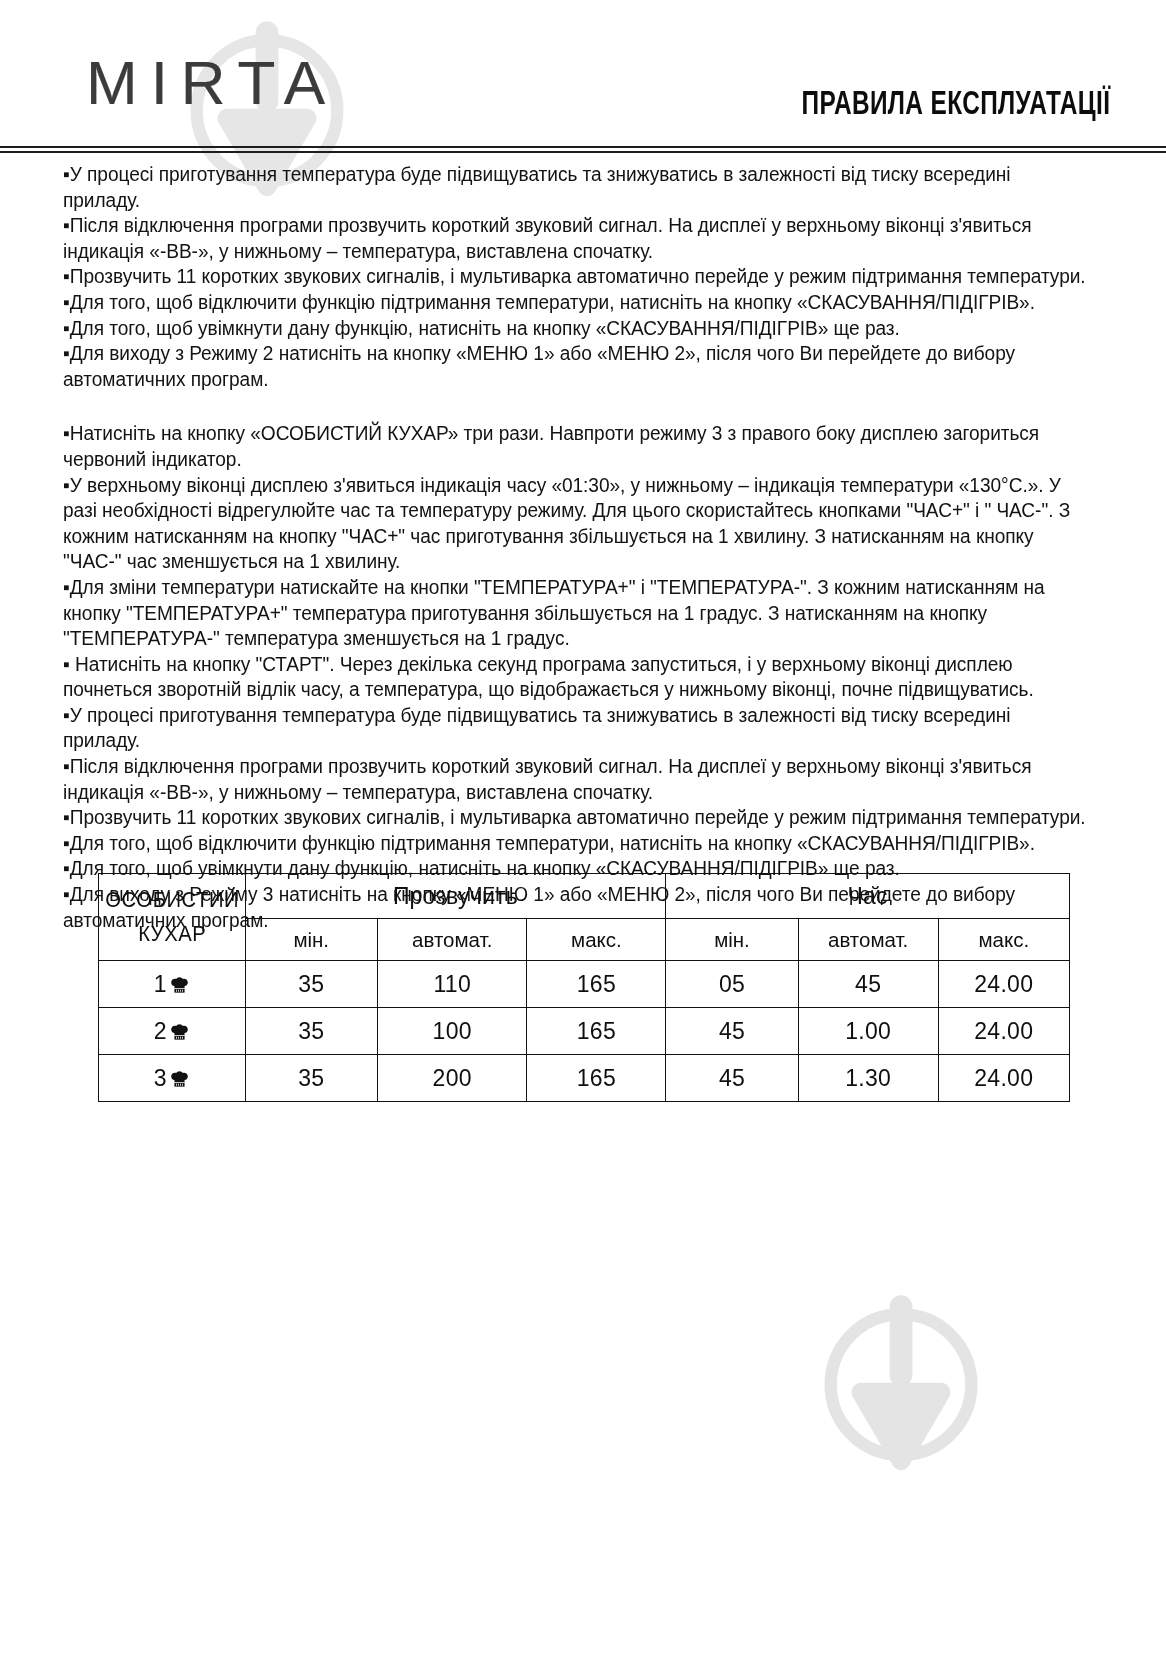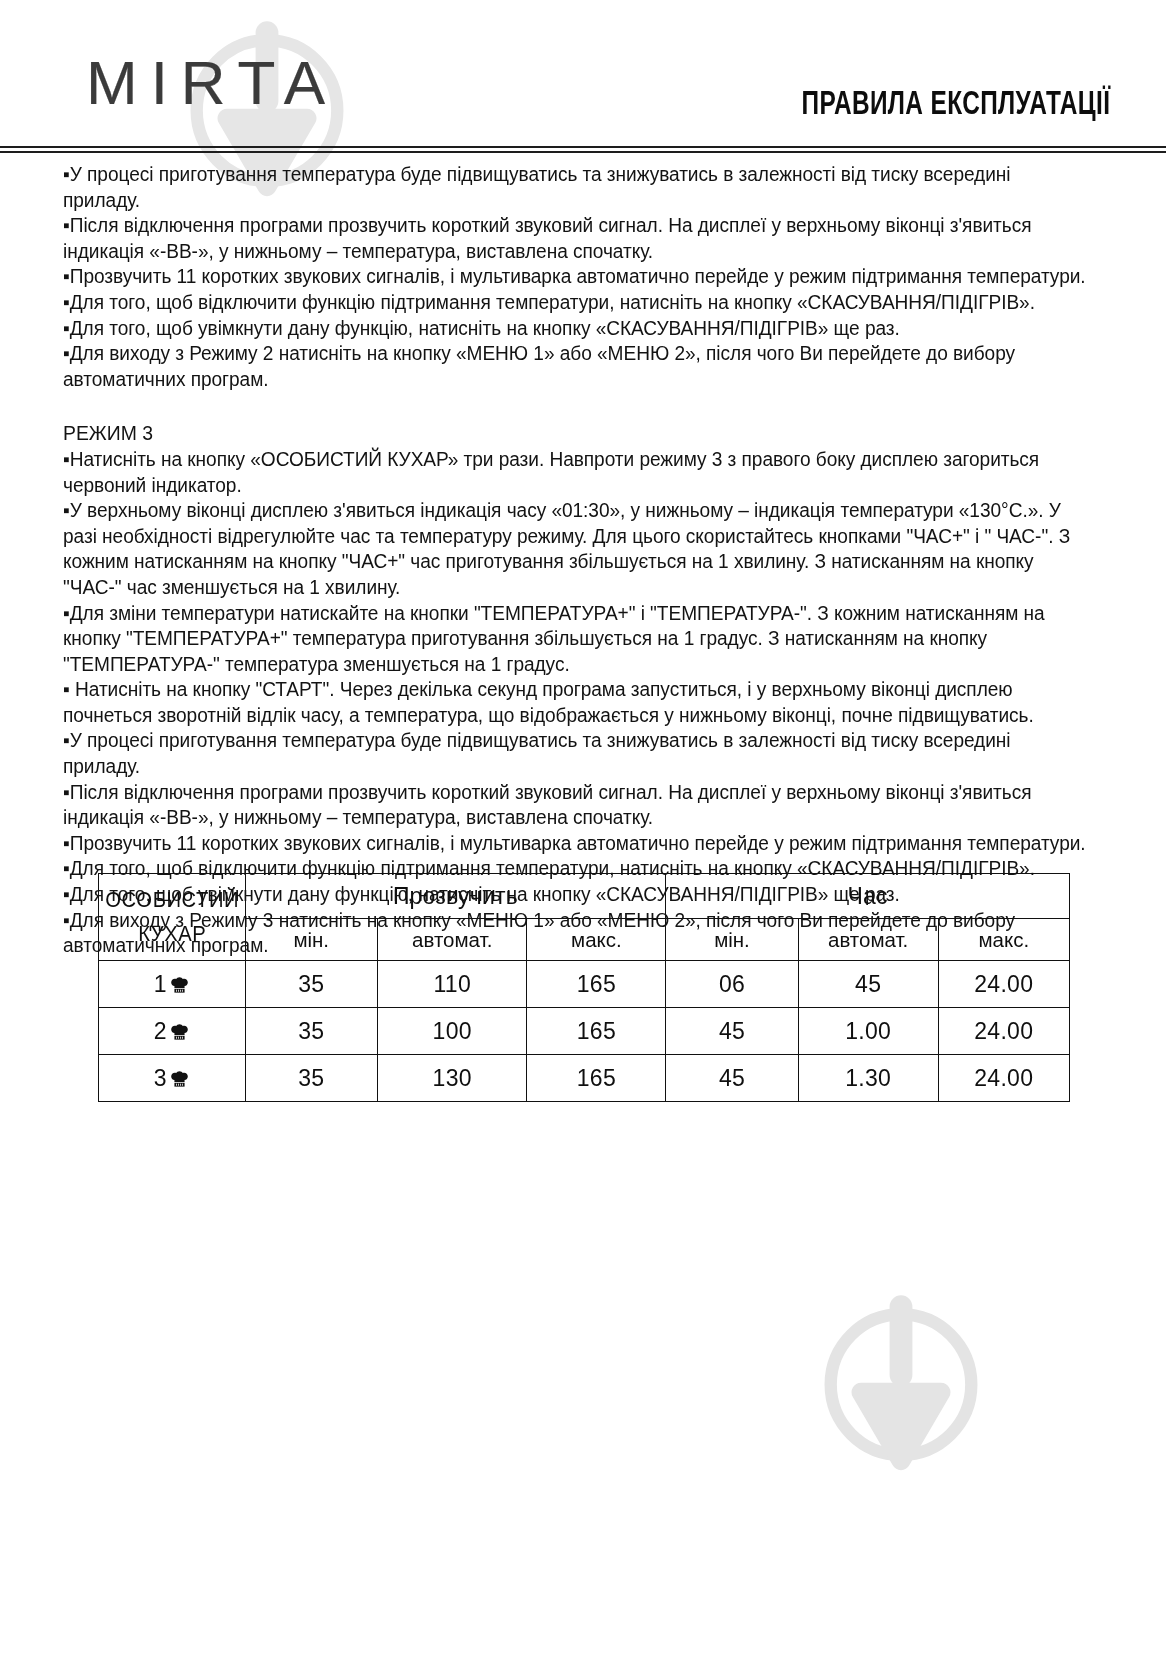--- a/index.html
+++ b/index.html
@@ -217,21 +217,20 @@
   <div class="content">
     <p class="para">▪У процесі приготування температура буде підвищуватись та знижуватись в залежності від тиску всередині приладу.</p>
     <p class="para">▪Після відключення програми прозвучить короткий звуковий сигнал. На дисплеї у верхньому віконці з'явиться індикація «-BB-», у нижньому – температура, виставлена спочатку.</p>
     <p class="para">▪Прозвучить 11 коротких звукових сигналів, і мультиварка автоматично перейде у режим підтримання температури.</p>
     <p class="para">▪Для того, щоб відключити функцію підтримання температури, натисніть на кнопку «СКАСУВАННЯ/ПІДІГРІВ».</p>
     <p class="para">▪Для того, щоб увімкнути дану функцію, натисніть на кнопку «СКАСУВАННЯ/ПІДІГРІВ» ще раз.</p>
     <p class="para">▪Для виходу з Режиму 2 натисніть на кнопку «МЕНЮ 1» або «МЕНЮ 2», після чого Ви перейдете до вибору автоматичних програм.</p>
 
     <div class="gap"></div>
 
-    <p class="section-head">РЕЖИМ 3</p>
 
     <p class="para">▪Натисніть на кнопку «ОСОБИСТИЙ КУХАР» три рази. Навпроти режиму 3 з правого боку дисплею загориться червоний індикатор.</p>
     <p class="para">▪У верхньому віконці дисплею з'явиться індикація часу «01:30», у нижньому – індикація температури «130°С.». У разі необхідності відрегулюйте час та температуру режиму. Для цього скористайтесь кнопками "ЧАС+" і " ЧАС-". З кожним натисканням на кнопку "ЧАС+" час приготування збільшується на 1 хвилину. З натисканням на кнопку "ЧАС-" час зменшується на 1 хвилину.</p>
     <p class="para">▪Для зміни температури натискайте на кнопки "ТЕМПЕРАТУРА+" і "ТЕМПЕРАТУРА-". З кожним натисканням на кнопку "ТЕМПЕРАТУРА+" температура приготування збільшується на 1 градус. З натисканням на кнопку "ТЕМПЕРАТУРА-" температура зменшується на 1 градус.</p>
     <p class="para">▪ Натисніть на кнопку "СТАРТ". Через декілька секунд програма запуститься, і у верхньому віконці дисплею почнеться зворотній відлік часу, а температура, що відображається у нижньому віконці, почне підвищуватись.</p>
     <p class="para">▪У процесі приготування температура буде підвищуватись та знижуватись в залежності від тиску всередині приладу.</p>
     <p class="para">▪Після відключення програми прозвучить короткий звуковий сигнал. На дисплеї у верхньому віконці з'явиться індикація «-BB-», у нижньому – температура, виставлена спочатку.</p>
     <p class="para">▪Прозвучить 11 коротких звукових сигналів, і мультиварка автоматично перейде у режим підтримання температури.</p>
     <p class="para">▪Для того, щоб відключити функцію підтримання температури, натисніть на кнопку «СКАСУВАННЯ/ПІДІГРІВ».</p>
     <p class="para">▪Для того, щоб увімкнути дану функцію, натисніть на кнопку «СКАСУВАННЯ/ПІДІГРІВ» ще раз.</p>
@@ -280,21 +279,21 @@
                   <rect x="10.3" y="15.6" width="0.9" height="2.4" fill="#fff"></rect>
                   <rect x="12.6" y="15.6" width="0.9" height="2.4" fill="#fff"></rect>
                   <rect x="14.8" y="15.6" width="0.9" height="2.4" fill="#fff"></rect>
                 </svg>
               </span>
             </span>
           </td>
           <td class="cell">35</td>
           <td class="cell">110</td>
           <td class="cell">165</td>
-          <td class="cell">06</td>
+          <td class="cell">05</td>
           <td class="cell">45</td>
           <td class="cell">24.00</td>
         </tr>
         <tr>
           <td class="cell-label">
             <span class="label-inner">
               <span>2</span>
               <span class="hat">
                 <svg viewBox="0 0 24 24" width="21" height="21" aria-hidden="true">
                   <path fill="#111" d="M6.2 11.4c-2.1-.2-3.7-2-3.7-4.1 0-2.3 1.9-4.1 4.2-4.1.5 0 1 .1 1.4.3C8.8 2.2 10.3 1.3 12 1.3s3.2.9 3.9 2.2c.4-.2.9-.3 1.4-.3 2.3 0 4.2 1.8 4.2 4.1 0 2.1-1.6 3.9-3.7 4.1v2.2H6.2v-2.2z"></path>
@@ -324,21 +323,21 @@
                   <rect x="6.2" y="14.6" width="11.6" height="4.4" fill="#111"></rect>
                   <rect x="8.1" y="15.6" width="0.9" height="2.4" fill="#fff"></rect>
                   <rect x="10.3" y="15.6" width="0.9" height="2.4" fill="#fff"></rect>
                   <rect x="12.6" y="15.6" width="0.9" height="2.4" fill="#fff"></rect>
                   <rect x="14.8" y="15.6" width="0.9" height="2.4" fill="#fff"></rect>
                 </svg>
               </span>
             </span>
           </td>
           <td class="cell">35</td>
-          <td class="cell">130</td>
+          <td class="cell">200</td>
           <td class="cell">165</td>
           <td class="cell">45</td>
           <td class="cell">1.30</td>
           <td class="cell">24.00</td>
         </tr>
       </tbody>
     </table>
   </div>
 
 </div>

